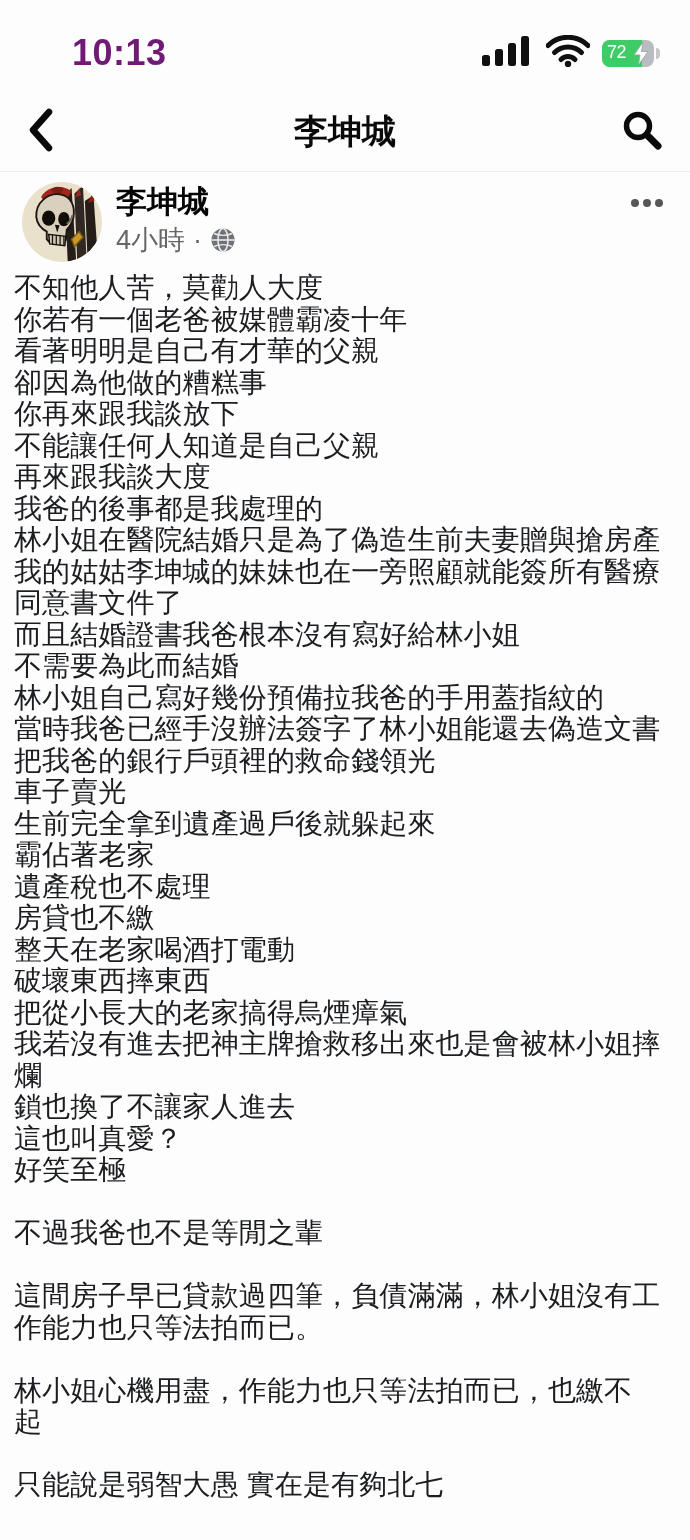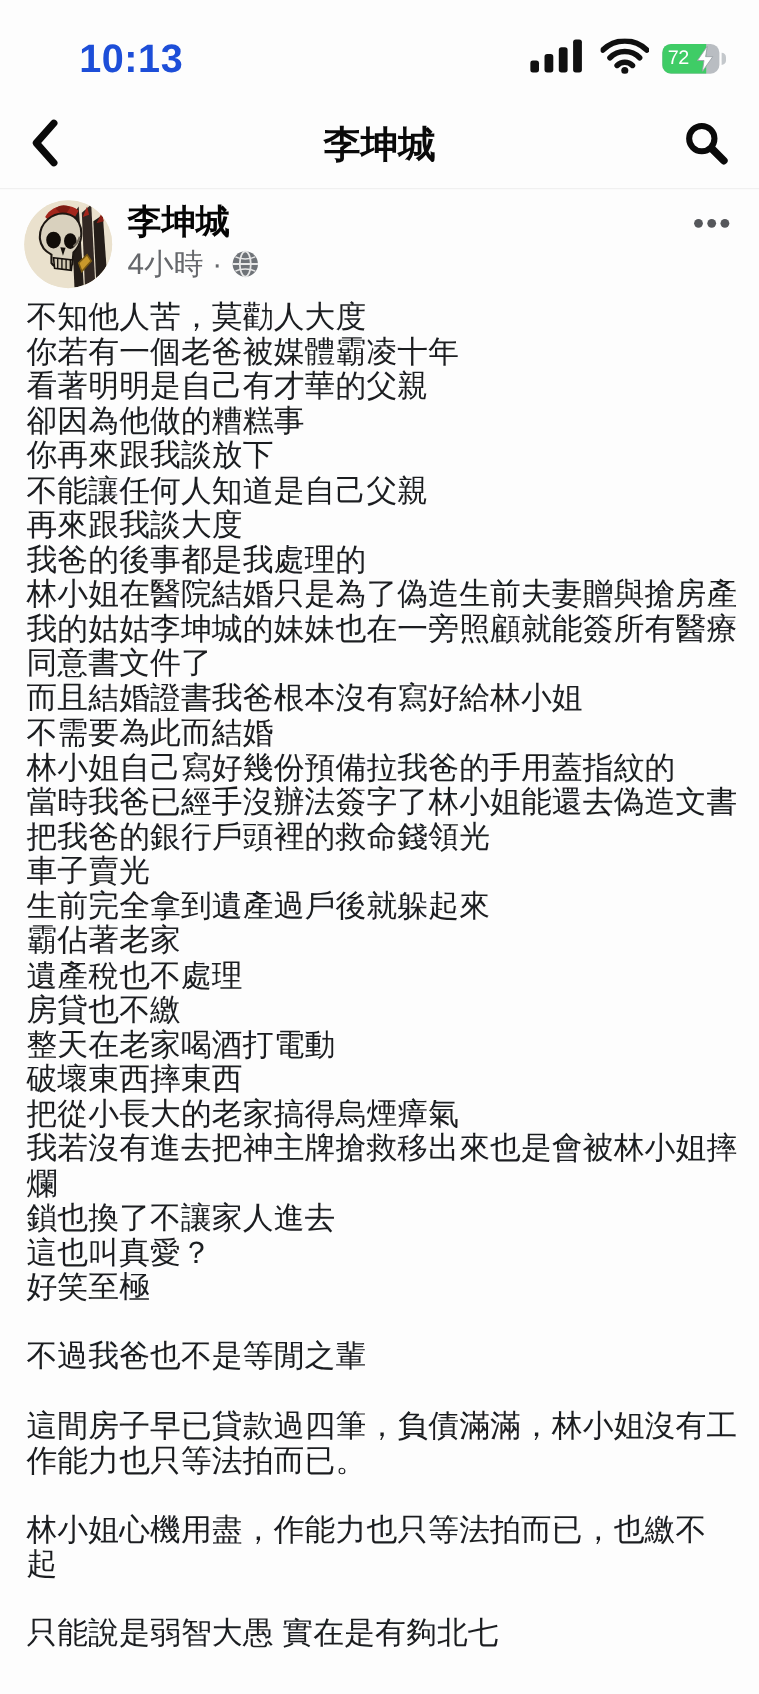--- a/index.html
+++ b/index.html
@@ -14,21 +14,21 @@
   .screen { width: 690px; height: 1540px; background: #fdfdfd; }
 
   
   .status-bar {
     height: 92px;
     display: flex; align-items: center;
     box-sizing: border-box;
     padding: 14px 30px 0 72px;
   }
   .status-time {
-    font-size: 36px; font-weight: 700; color: #1d4ed8;
+    font-size: 36px; font-weight: 700; color: #701a75;
     letter-spacing: 0.5px;
   }
   .status-icons { margin-left: auto; display: flex; align-items: center; gap: 12px; }
   .battery { display: flex; align-items: center; }
   .battery-body {
     position: relative; width: 52px; height: 27px;
     border-radius: 8px; background: #b9bdc2; overflow: hidden;
   }
   .battery-fill {
     position: absolute; left: 0; top: 0; bottom: 0; width: 76%;
@@ -86,21 +86,21 @@
     display: flex; align-items: center; gap: 8px;
     font-size: 27px; color: #65676b; line-height: 28px;
   }
   .menu-btn {
     margin-left: auto; background: none; border: none; cursor: pointer;
     padding: 14px 4px;
   }
 
   
   .post-body {
-    padding: 4px 20px 0 24px;
+    padding: 4px 20px 0 14px;
     font-size: 28px; color: #1b1d20;
   }
   .post-line {
     line-height: 31.5px; min-height: 31.5px;
     white-space: nowrap;
     letter-spacing: 0.1px;
   }
 </style>
 </head>
 <body>

